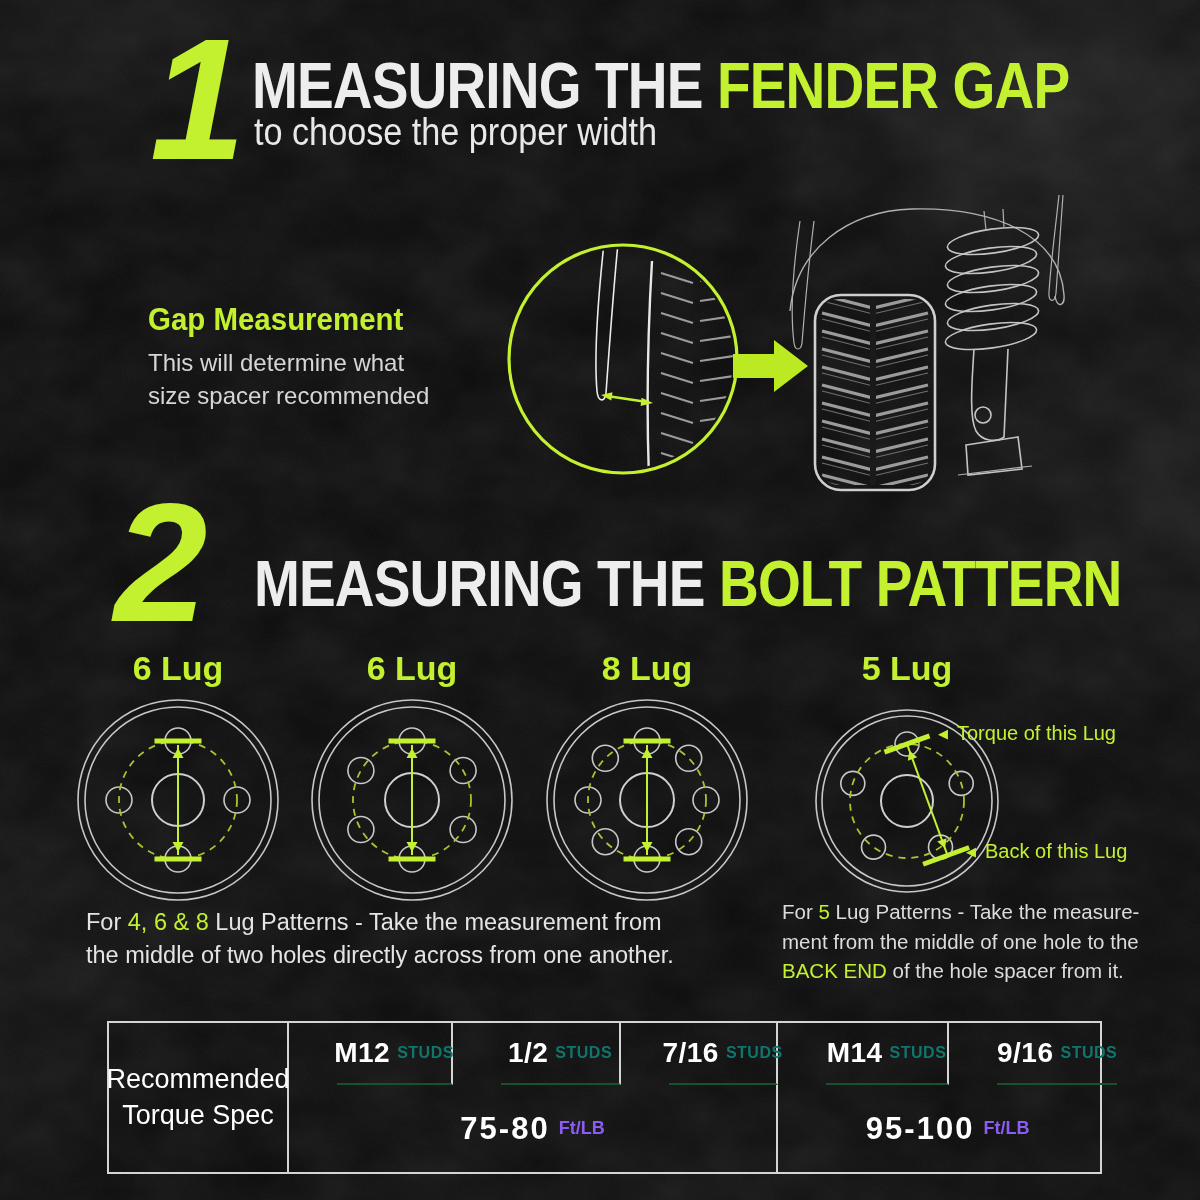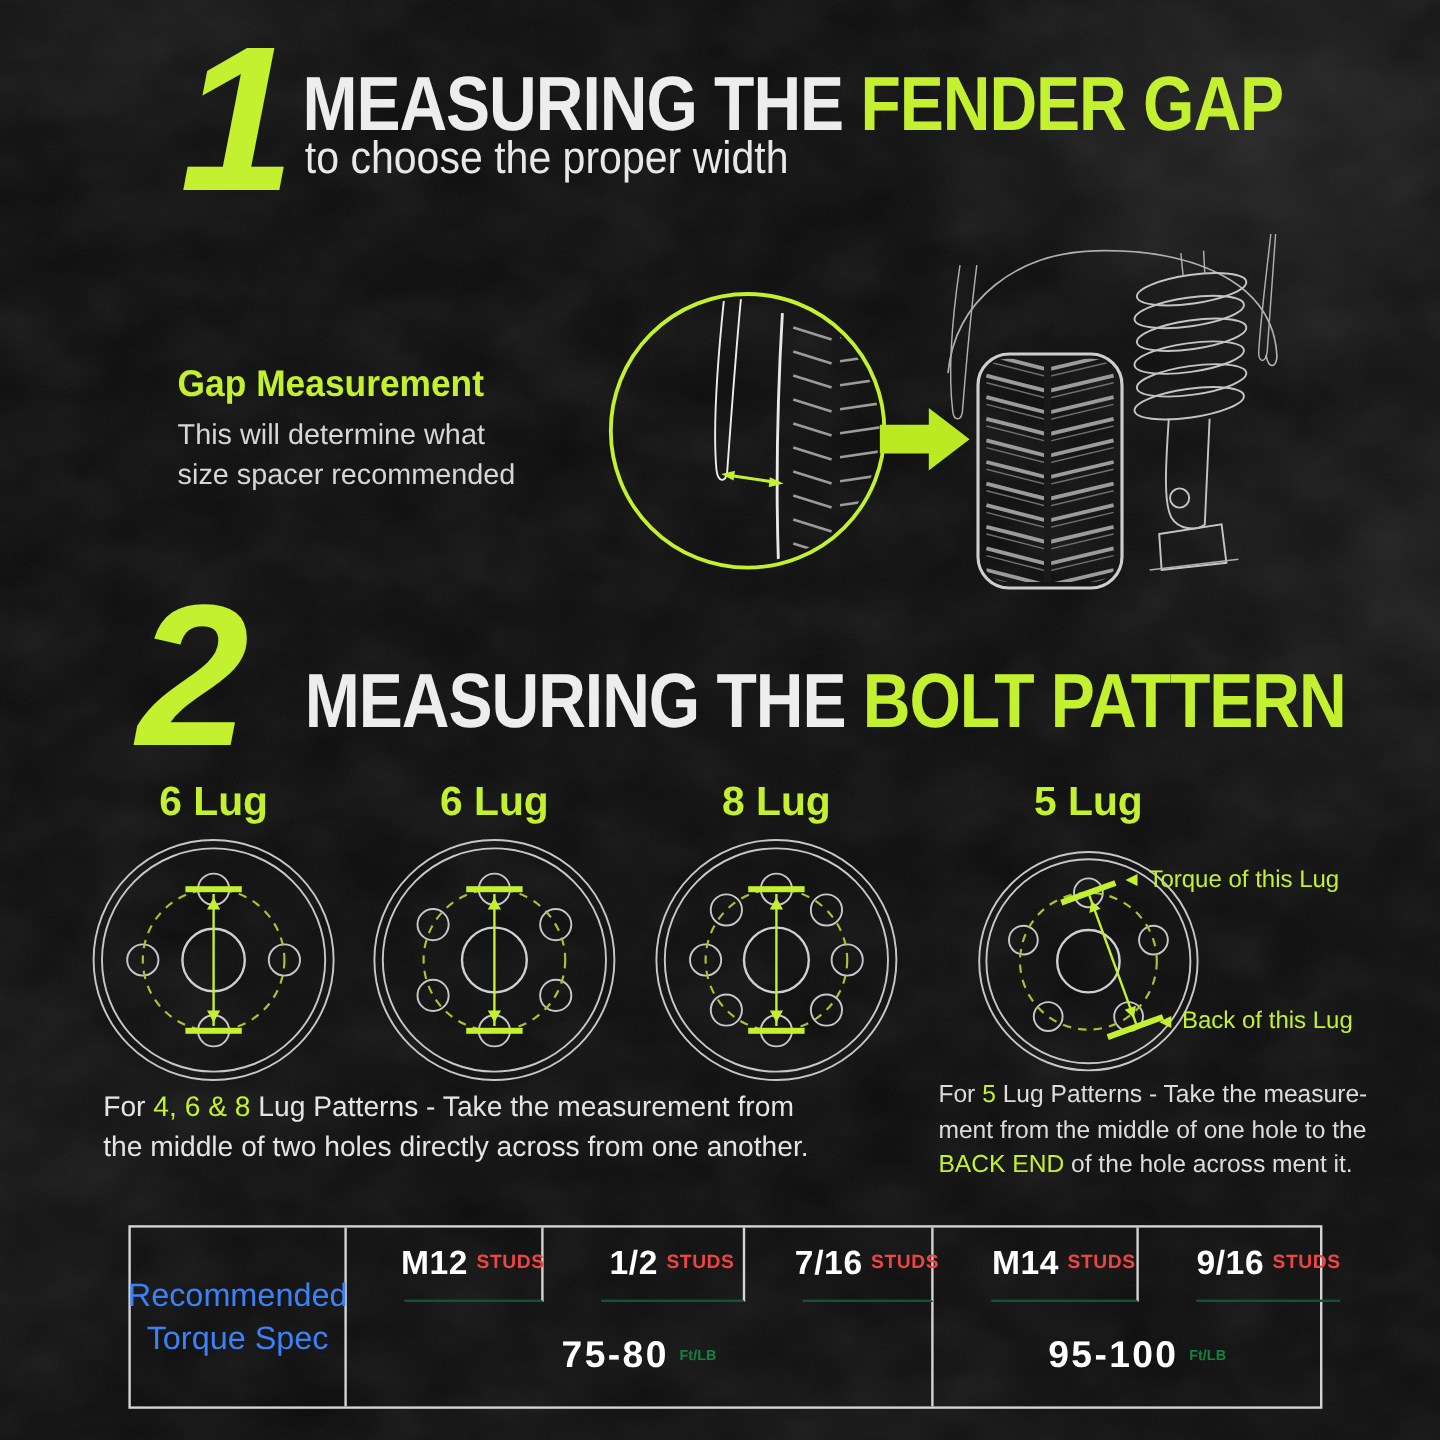--- a/index.html
+++ b/index.html
@@ -66,31 +66,31 @@
   .note .hl{font-weight:400;}
 
   
   .torque-table{
     position:absolute;left:107px;top:1021px;width:995px;height:153px;z-index:2;
     display:grid;grid-template-columns:180px 164px 168px 157px 171px 1fr;
     grid-template-rows:62px 1fr;border:2px solid #d4d4d4;box-sizing:border-box;
   }
   .cell{display:flex;align-items:center;justify-content:center;box-sizing:border-box;}
   .cell-label{grid-row:1/3;grid-column:1;border-right:2px solid #d4d4d4;
-    flex-direction:column;font-size:27px;color:#3b82f6;line-height:1.3;text-align:center;}
+    flex-direction:column;font-size:27px;color:#ffffff;line-height:1.3;text-align:center;}
   .hdr{grid-row:1;border-bottom:2px solid #14532d;margin-left:48px;}
   .hdr.bR{border-right:2px solid #d4d4d4;}
   .c2{grid-column:2}.c3{grid-column:3}.c4{grid-column:4}.c5{grid-column:5}.c6{grid-column:6}
   .size{font-size:28px;font-weight:700;color:#fff;letter-spacing:0.5px;}
-  .unit{font-size:16px;font-weight:700;color:#ef4444;margin-left:7px;letter-spacing:0.5px;}
+  .unit{font-size:16px;font-weight:700;color:#0f766e;margin-left:7px;letter-spacing:0.5px;}
   .tcell{grid-row:2;}
   .tcell.span1{grid-column:2/5;border-right:2px solid #d4d4d4;align-items:center;}
   .tcell.span2{grid-column:5/7;}
   .tval{font-size:31px;font-weight:700;color:#fff;letter-spacing:2px;}
-  .tunit{font-size:12px;font-weight:700;color:#15803d;margin-left:9px;}
+  .tunit{font-size:18px;font-weight:700;color:#8b5cf6;margin-left:9px;}
 
   
   .ring{fill:none;stroke:#c7c7c7;stroke-width:1.6;}
   .ring2{fill:none;stroke:#cfcfcf;stroke-width:2;}
   .dashed{fill:none;stroke:#a9c42f;stroke-width:1.8;stroke-dasharray:7 6;}
   .bar{fill:var(--accent);}
   .mline{stroke:var(--accent);stroke-width:2;fill:none;}
   .mhead{fill:var(--accent);}
   .art{fill:none;stroke:#c4c4c4;stroke-width:1.6;}
   .art-thin{fill:none;stroke:#b0b0b0;stroke-width:1.2;}
@@ -310,21 +310,21 @@
   <div class="ann" style="left:966px;top:840px"><span class="tri">◀</span><span>Back of this Lug</span></div>
 
   <div class="note layer" id="note468">
     <div><span>For </span><span class="hl">4, 6 &amp; 8</span><span> Lug Patterns - Take the measurement from</span></div>
     <div>the middle of two holes directly across from one another.</div>
   </div>
 
   <div class="note layer" id="note5">
     <div><span>For </span><span class="hl">5</span><span> Lug Patterns - Take the measure-</span></div>
     <div>ment from the middle of one hole to the</div>
-    <div><span class="hl">BACK END</span><span> of the hole across ment it.</span></div>
+    <div><span class="hl">BACK END</span><span> of the hole spacer from it.</span></div>
   </div>
 
   <div class="torque-table">
     <div class="cell cell-label">
       <div>Recommended</div>
       <div>Torque Spec</div>
     </div>
     <div class="cell hdr bR c2">
         <span class="size">M12</span>
         <span class="unit">STUDS</span>

